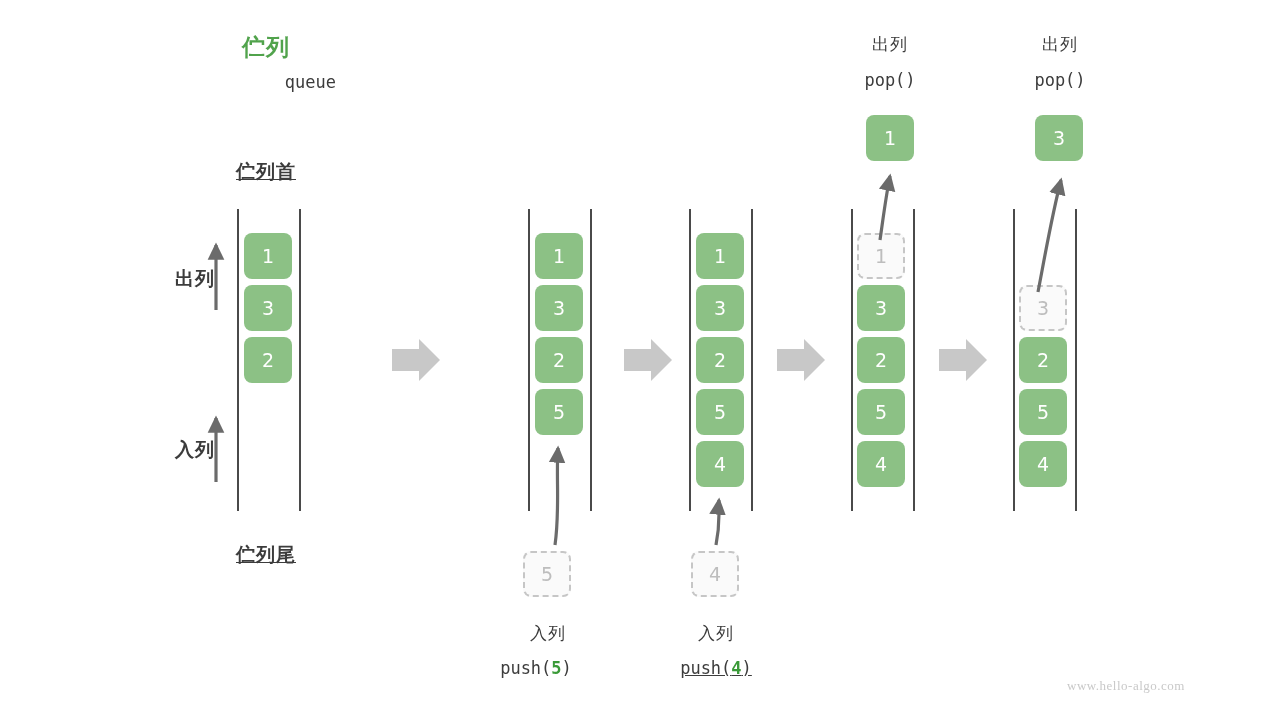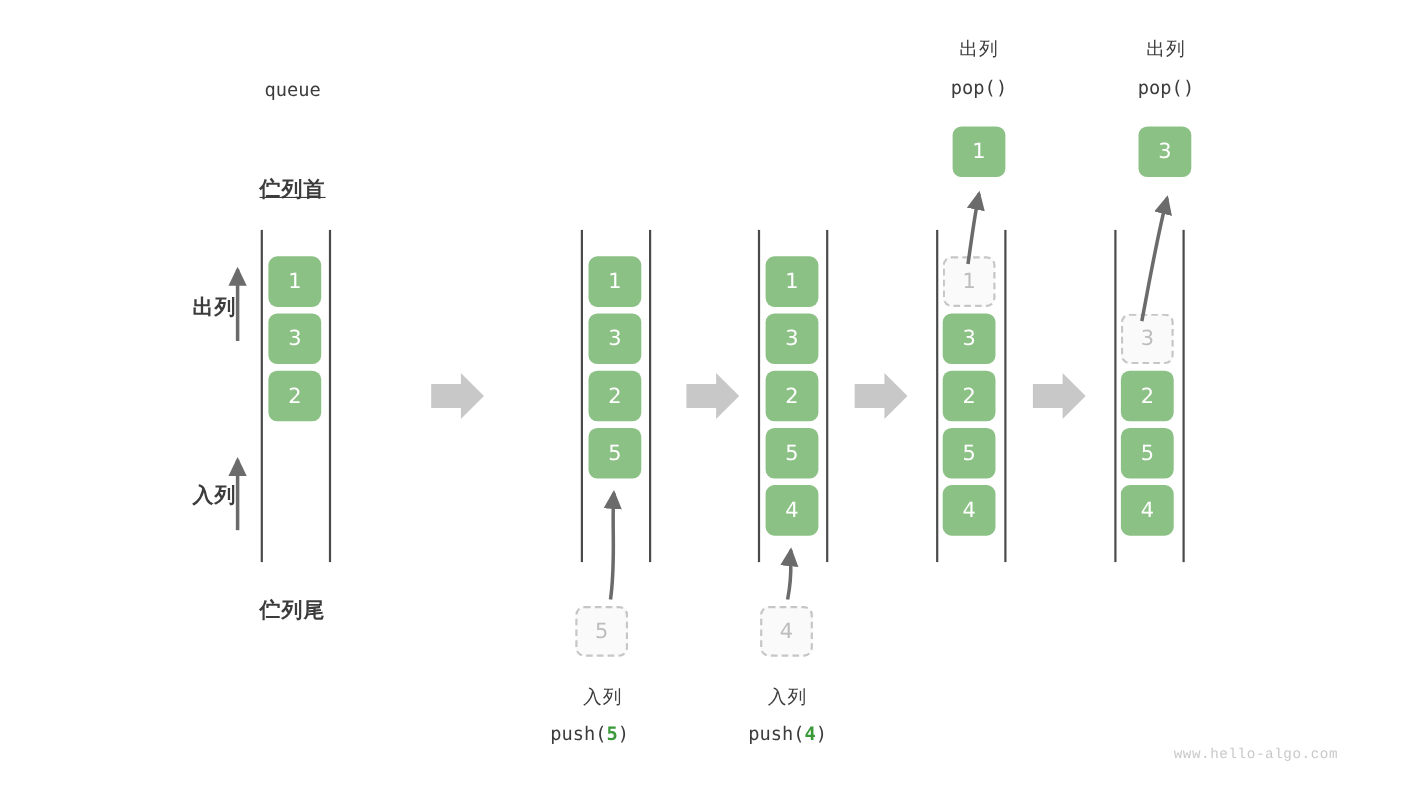--- a/index.html
+++ b/index.html
@@ -28,21 +28,21 @@
     font-size: 23px;
     font-weight: bold;
     color: #51a34c;
     text-align: center;
     letter-spacing: 1px;
   }
   .title-en {
     font-family: "DejaVu Sans Mono", "Liberation Mono", monospace;
     font-size: 17px;
     color: #3c3c3c;
-    text-align: center;
+    text-align: right;
   }
   .label-bold {
     font-size: 19px;
     font-weight: bold;
     color: #3c3c3c;
     text-align: center;
     letter-spacing: 1px;
   }
   .op-cn {
     font-size: 17px;
@@ -81,43 +81,44 @@
   }
 
   
   .rail {
     position: absolute;
     width: 1.6px;
     background: #4a4a4a;
   }
 
   .watermark {
-    font-family: Liberation Mono, monospace;
+    font-family: Liberation Serif, serif;
     font-size: 13px;
     color: #c9c9c9;
     letter-spacing: 0.5px;
   }
 
   svg.overlay {
     position: absolute;
     left: 0; top: 0;
     width: 1280px;
     height: 720px;
     pointer-events: none;
   }
 </style>
 </head>
 <body>
 
 <div id="canvas">
 
+  <div class="abs title-cn" style="left:196px; top:32px; width:140px;">伫列</div>
   <div class="abs title-en" style="left:196px; top:72px; width:140px;">queue</div>
 
   <div class="abs label-bold" style="left:196px; top:159px; width:140px;text-decoration:underline;">伫列首</div>
-  <div class="abs label-bold" style="left:196px; top:542px; width:140px;">伫列尾</div>
+  <div class="abs label-bold" style="left:196px; top:542px; width:140px;text-decoration:underline;">伫列尾</div>
 
   <div class="abs label-bold" style="left:135px; top:266px; width:80px; text-align:right;">出列</div>
   <div class="abs label-bold" style="left:135px; top:437px; width:80px; text-align:right;">入列</div>
 
   <div class="rail" style="left:237px; top:209px; height:302px;"></div>
   <div class="rail" style="left:299px; top:209px; height:302px;"></div>
   <div class="cell" style="left:244px; top:233px;">1</div>
   <div class="cell" style="left:244px; top:285px;">3</div>
   <div class="cell" style="left:244px; top:337px;">2</div>
 
@@ -133,21 +134,21 @@
 
   <div class="rail" style="left:689px; top:209px; height:302px;"></div>
   <div class="rail" style="left:751px; top:209px; height:302px;"></div>
   <div class="cell" style="left:696px; top:233px;">1</div>
   <div class="cell" style="left:696px; top:285px;">3</div>
   <div class="cell" style="left:696px; top:337px;">2</div>
   <div class="cell" style="left:696px; top:389px;">5</div>
   <div class="cell" style="left:696px; top:441px;">4</div>
   <div class="cell ghost" style="left:691px; top:551px;">4</div>
   <div class="abs op-cn" style="left:656px; top:622px; width:120px;">入列</div>
-  <div class="abs op-code" style="left:656px; top:658px; width:120px;"><span>push(</span><span class="num">4</span><span>)</span></div>
+  <div class="abs op-code" style="left:656px; top:658px; width:120px;text-decoration:underline;"><span>push(</span><span class="num">4</span><span>)</span></div>
 
   <div class="abs op-cn" style="left:830px; top:33px; width:120px;">出列</div>
   <div class="abs op-code" style="left:830px; top:70px; width:120px;">pop()</div>
   <div class="cell" style="left:866px; top:115px;">1</div>
 
   <div class="rail" style="left:851px; top:209px; height:302px;"></div>
   <div class="rail" style="left:913px; top:209px; height:302px;"></div>
   <div class="cell ghost" style="left:857px; top:233px;">1</div>
   <div class="cell" style="left:857px; top:285px;">3</div>
   <div class="cell" style="left:857px; top:337px;">2</div>

